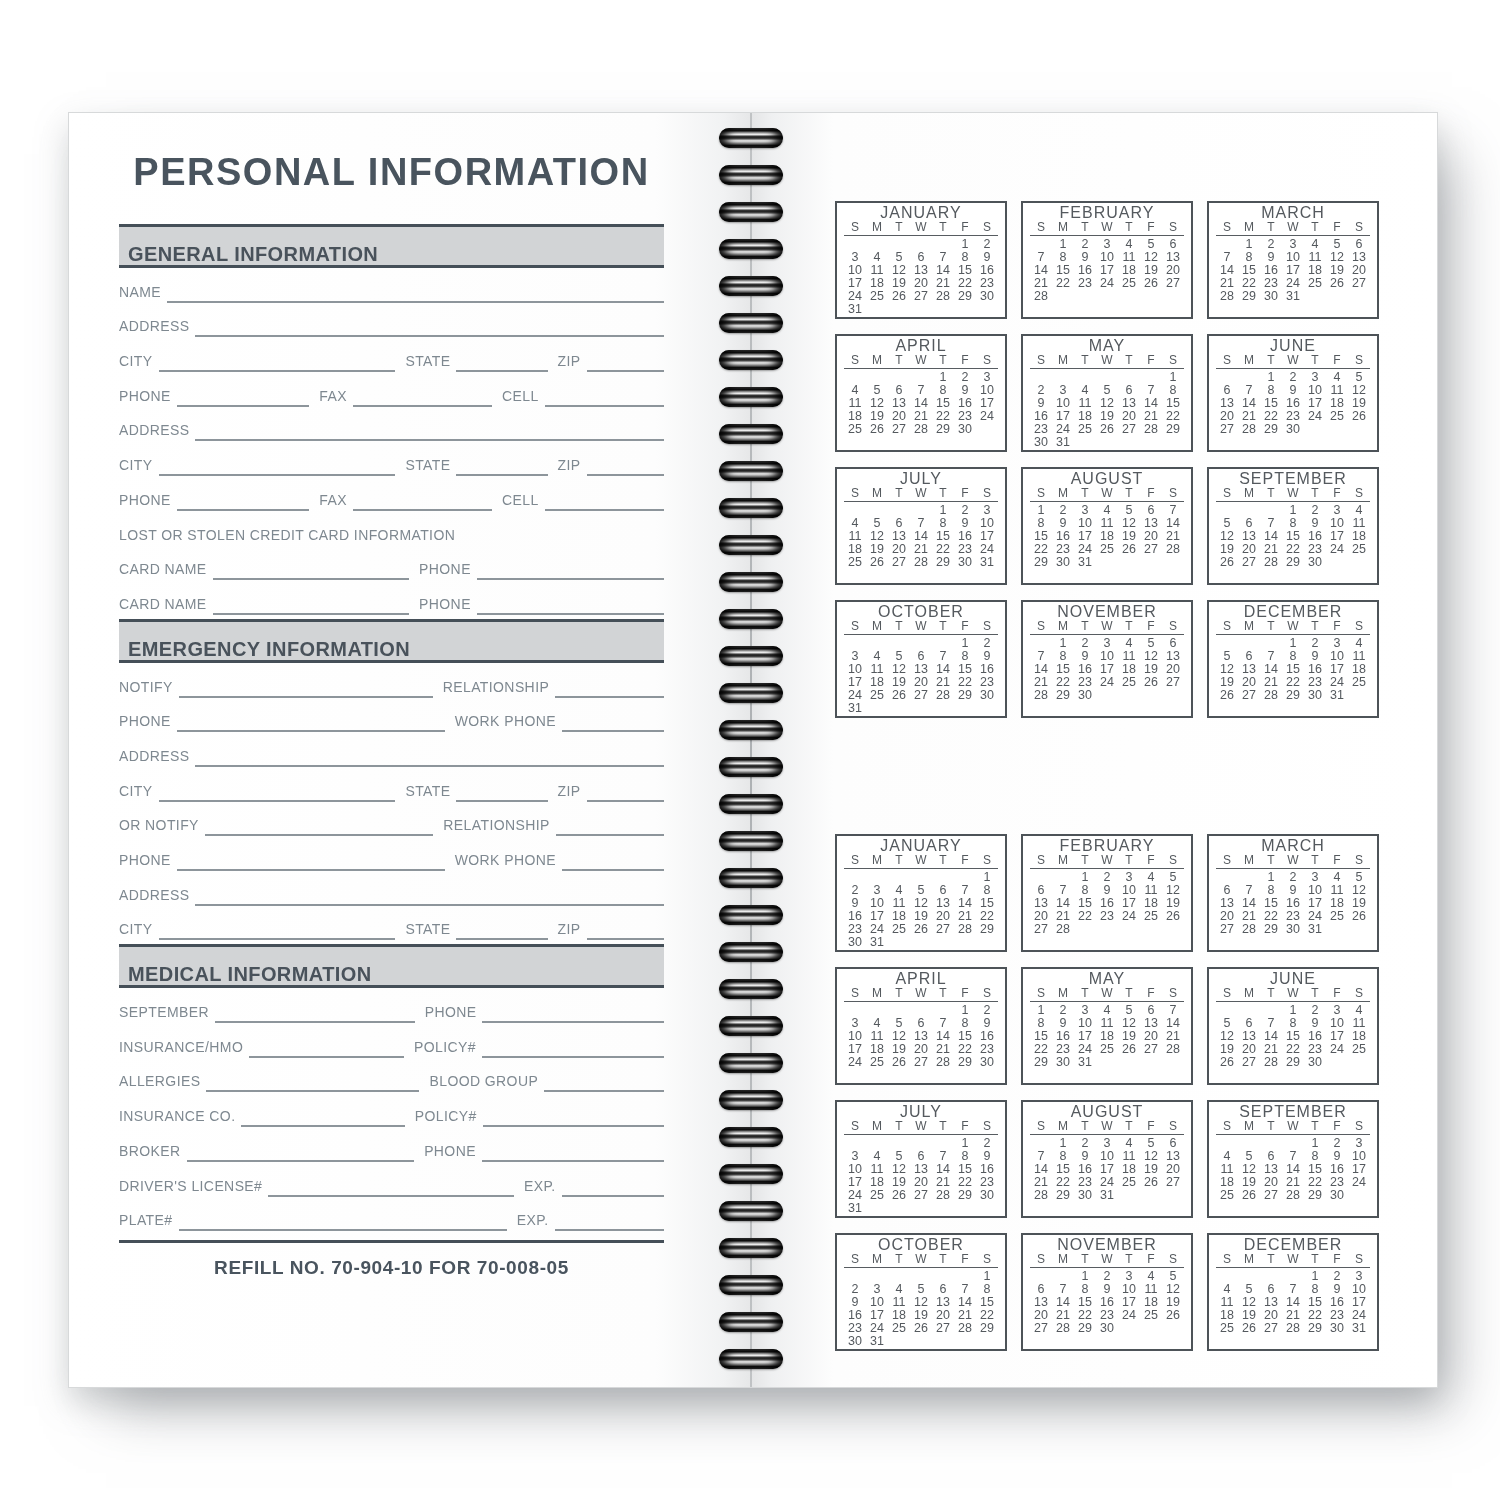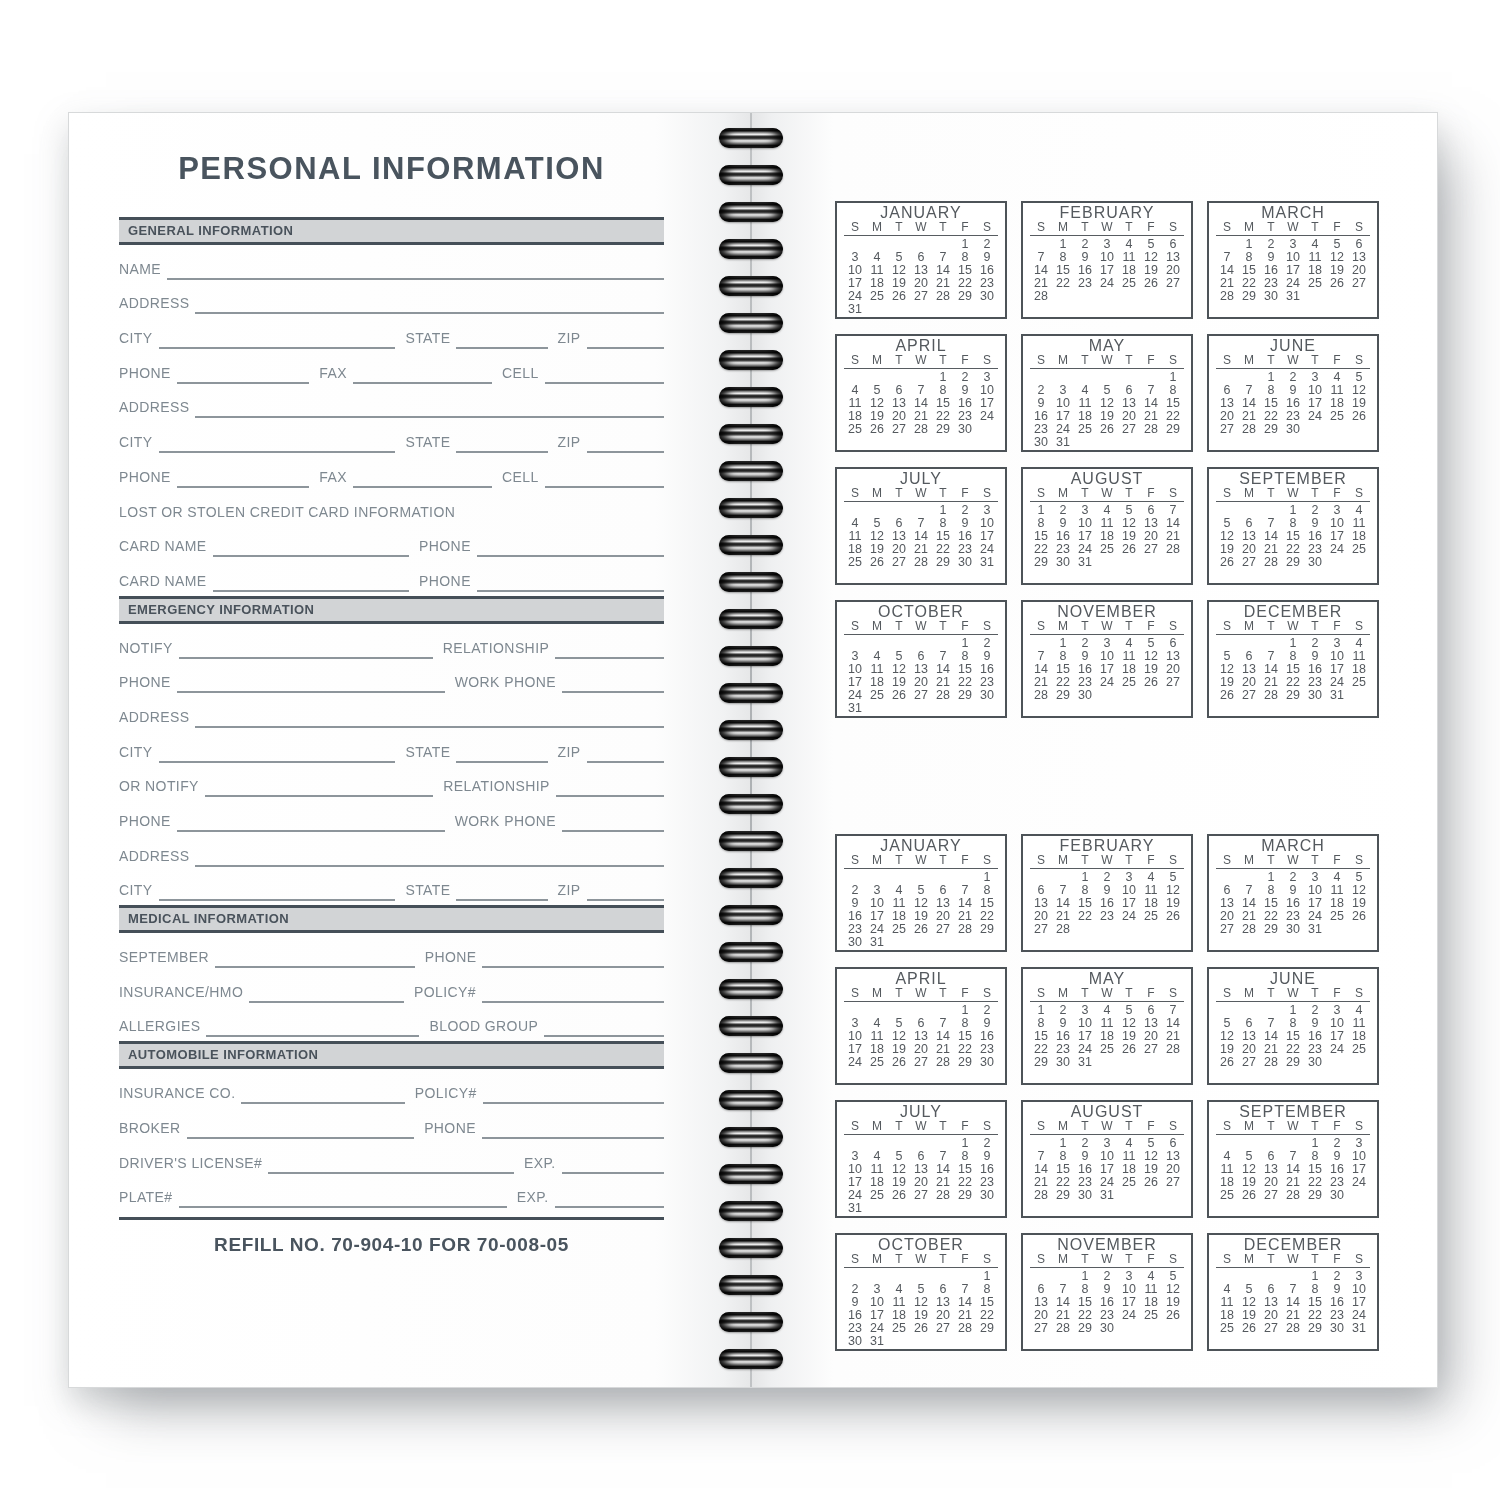--- a/index.html
+++ b/index.html
@@ -25,27 +25,27 @@
   }
   .gutter{
     position:absolute;left:681px;top:0;width:2px;height:100%;
     background:linear-gradient(180deg,#b7babc,#9fa3a6 50%,#b7babc);
     opacity:.8;
   }
   
   .left-content{position:absolute;left:50px;top:0;width:545px;}
   .page-title{
     margin:38px 0 0 0;text-align:center;
-    font-size:31px;font-weight:bold;letter-spacing:1.5px;color:#49545e;
+    font-size:38px;font-weight:bold;letter-spacing:1.5px;color:#49545e;
   }
   .sections{margin-top:30px;}
   .section-bar{
     background:#d2d4d6;border-top:3px solid #454f58;border-bottom:3px solid #454f58;
-    height:22px;line-height:22px;padding:0 0 0 9px;box-sizing:content-box;
-    font-size:13px;font-weight:bold;letter-spacing:.4px;color:#49525b;
+    height:22px;line-height:22px;padding:16px 0 0 9px;box-sizing:content-box;
+    font-size:20px;font-weight:bold;letter-spacing:.4px;color:#49525b;
   }
   .section:not(:first-child) .section-bar{margin-top:4px;}
   .field-row{
     height:34.7px;display:flex;align-items:flex-end;
   }
   .field-label{
     font-size:14px;line-height:21px;color:#7e8890;letter-spacing:.4px;
     white-space:nowrap;margin-right:6px;
   }
   .field-label.mid{margin-left:10px;}
@@ -236,21 +236,20 @@
               <span class="field-line" style="flex-grow: 1;"></span>
             </div>
             <div class="field-row">
               <span class="field-label">ALLERGIES</span>
               <span class="field-line" style="flex-grow: 1.6;"></span>
               <span class="field-label mid">BLOOD GROUP</span>
               <span class="field-line" style="flex-grow: 0.9;"></span>
             </div>
           </div>
           <div class="section">
-            <div class="section-bar"><span>AUTOMOBILE INFORMATION</span></div>
             <div class="field-row">
               <span class="field-label">INSURANCE CO.</span>
               <span class="field-line" style="flex-grow: 0.9;"></span>
               <span class="field-label mid">POLICY#</span>
               <span class="field-line" style="flex-grow: 1;"></span>
             </div>
             <div class="field-row">
               <span class="field-label">BROKER</span>
               <span class="field-line" style="flex-grow: 1.25;"></span>
               <span class="field-label mid">PHONE</span>

